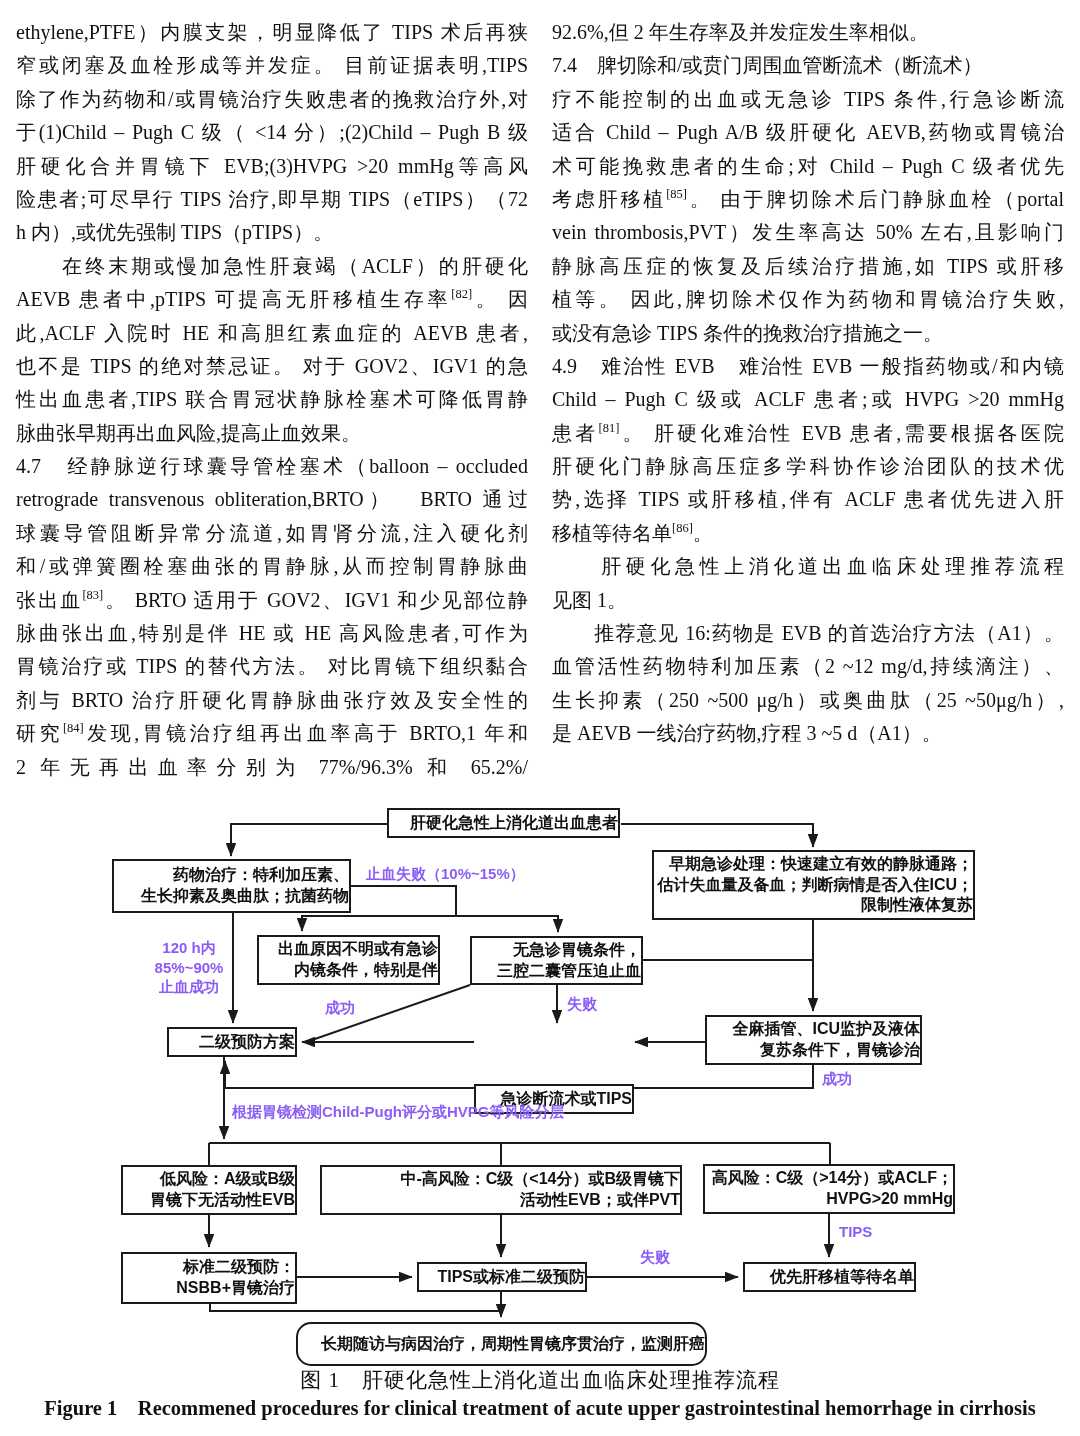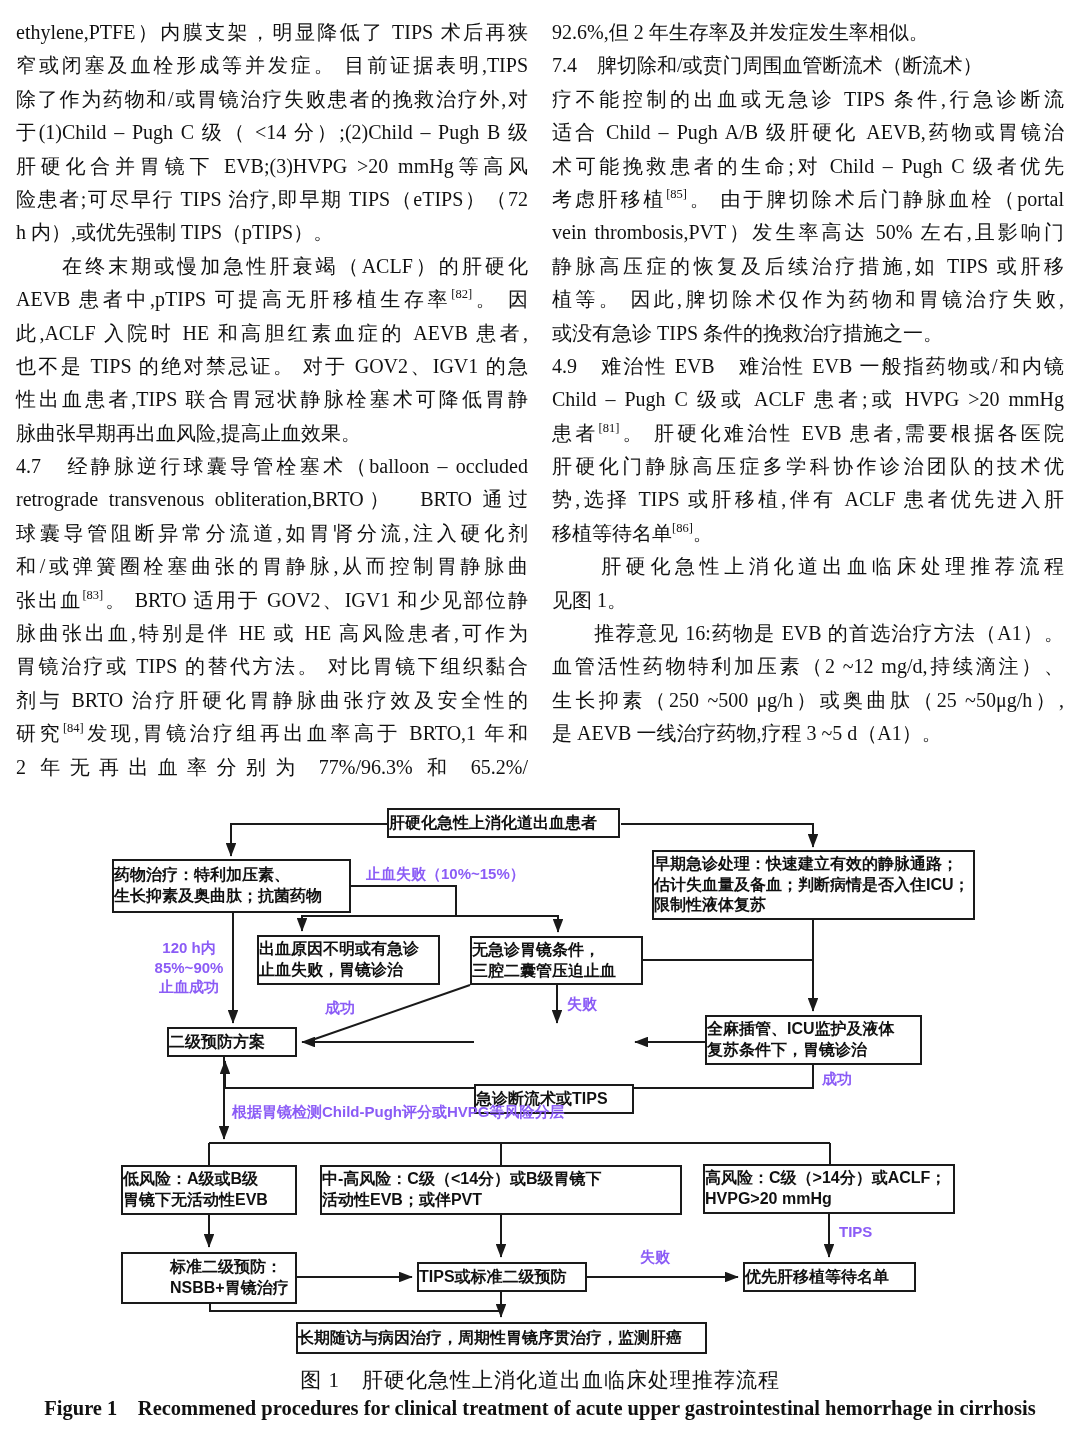--- a/index.html
+++ b/index.html
@@ -6,21 +6,21 @@
   .page{position:relative;width:1080px;height:1436px;background:#fff;color:#111;
         font-family:"Liberation Serif","DejaVu Serif",serif;overflow:hidden;}
   .col{position:absolute;top:16px;width:512px;}
   .col-left{left:16px;}
   .col-right{left:552px;}
   .tl{height:33.4px;line-height:33.4px;font-size:20px;text-align:justify;text-align-last:justify;}
   .tl.end{text-align-last:auto;}
   .sup{font-size:12.5px;vertical-align:super;line-height:0;}
   svg.flow{position:absolute;left:0;top:0;z-index:1;}
   .fnode{position:absolute;box-sizing:border-box;border:2px solid #1a1a1a;background:#fff;
-         display:flex;flex-direction:column;align-items:flex-start;justify-content:center;
+         display:flex;flex-direction:column;align-items:flex-end;justify-content:center;
          font-family:"Liberation Sans","DejaVu Sans",sans-serif;font-weight:600;
          font-size:16px;line-height:1.3;text-align:center;z-index:2;}
   .flabel{position:absolute;z-index:3;font-family:"Liberation Sans","DejaVu Sans",sans-serif;
           font-weight:600;font-size:15px;line-height:1.3;white-space:nowrap;color:#8b5cf6;}
   .flabel.multi{white-space:normal;text-align:center;}
   .cap-cn{position:absolute;top:1366px;left:0;width:1080px;text-align:center;
           font-size:21px;letter-spacing:1px;}
   .cap-en{position:absolute;top:1394px;left:0;width:1080px;text-align:center;
           font-size:20.5px;font-weight:bold;}
 </style>
@@ -117,21 +117,21 @@
     </svg>
   <div class="fnode" style="left: 387px; top: 808px; width: 233px; height: 30px;">
         <div>肝硬化急性上消化道出血患者</div>
       </div>
       <div class="fnode" style="left: 112px; top: 859px; width: 239px; height: 54px;">
         <div>药物治疗：特利加压素、</div>
         <div>生长抑素及奥曲肽；抗菌药物</div>
       </div>
       <div class="fnode" style="left: 257px; top: 935px; width: 183px; height: 50px;">
         <div>出血原因不明或有急诊</div>
-        <div>止血失败，胃镜诊治</div>
+        <div>内镜条件，特别是伴</div>
       </div>
       <div class="fnode" style="left: 470px; top: 936px; width: 173px; height: 49px;">
         <div>无急诊胃镜条件，</div>
         <div>三腔二囊管压迫止血</div>
       </div>
       <div class="fnode" style="left: 652px; top: 850px; width: 323px; height: 70px;">
         <div>早期急诊处理：快速建立有效的静脉通路；</div>
         <div>估计失血量及备血；判断病情是否入住ICU；</div>
         <div>限制性液体复苏</div>
       </div>
@@ -160,21 +160,21 @@
       <div class="fnode" style="left: 121px; top: 1252px; width: 176px; height: 52px; padding-left: 47px;">
         <div>标准二级预防：</div>
         <div>NSBB+胃镜治疗</div>
       </div>
       <div class="fnode" style="left: 417px; top: 1262px; width: 170px; height: 30px;">
         <div>TIPS或标准二级预防</div>
       </div>
       <div class="fnode" style="left: 743px; top: 1262px; width: 173px; height: 30px;">
         <div>优先肝移植等待名单</div>
       </div>
-      <div class="fnode" style="left: 296px; top: 1322px; width: 411px; height: 32px;">
+      <div class="fnode" style="left: 296px; top: 1322px; width: 411px; height: 44px; border-radius: 15px;">
         <div>长期随访与病因治疗，周期性胃镜序贯治疗，监测肝癌</div>
       </div>
       <div class="flabel" style="left: 366px; top: 864px;">止血失败（10%~15%）</div>
       <div class="flabel multi" style="left: 146px; top: 938px; width: 86px;">120 h内<br>85%~90%<br>止血成功</div>
       <div class="flabel" style="left: 325px; top: 998px;">成功</div>
       <div class="flabel" style="left: 567px; top: 994px;">失败</div>
       <div class="flabel" style="left: 822px; top: 1069px;">成功</div>
       <div class="flabel" style="left: 232px; top: 1102px;">根据胃镜检测Child-Pugh评分或HVPG等风险分层</div>
       <div class="flabel" style="left: 839px; top: 1222px;">TIPS</div>
       <div class="flabel" style="left: 640px; top: 1247px;">失败</div>

